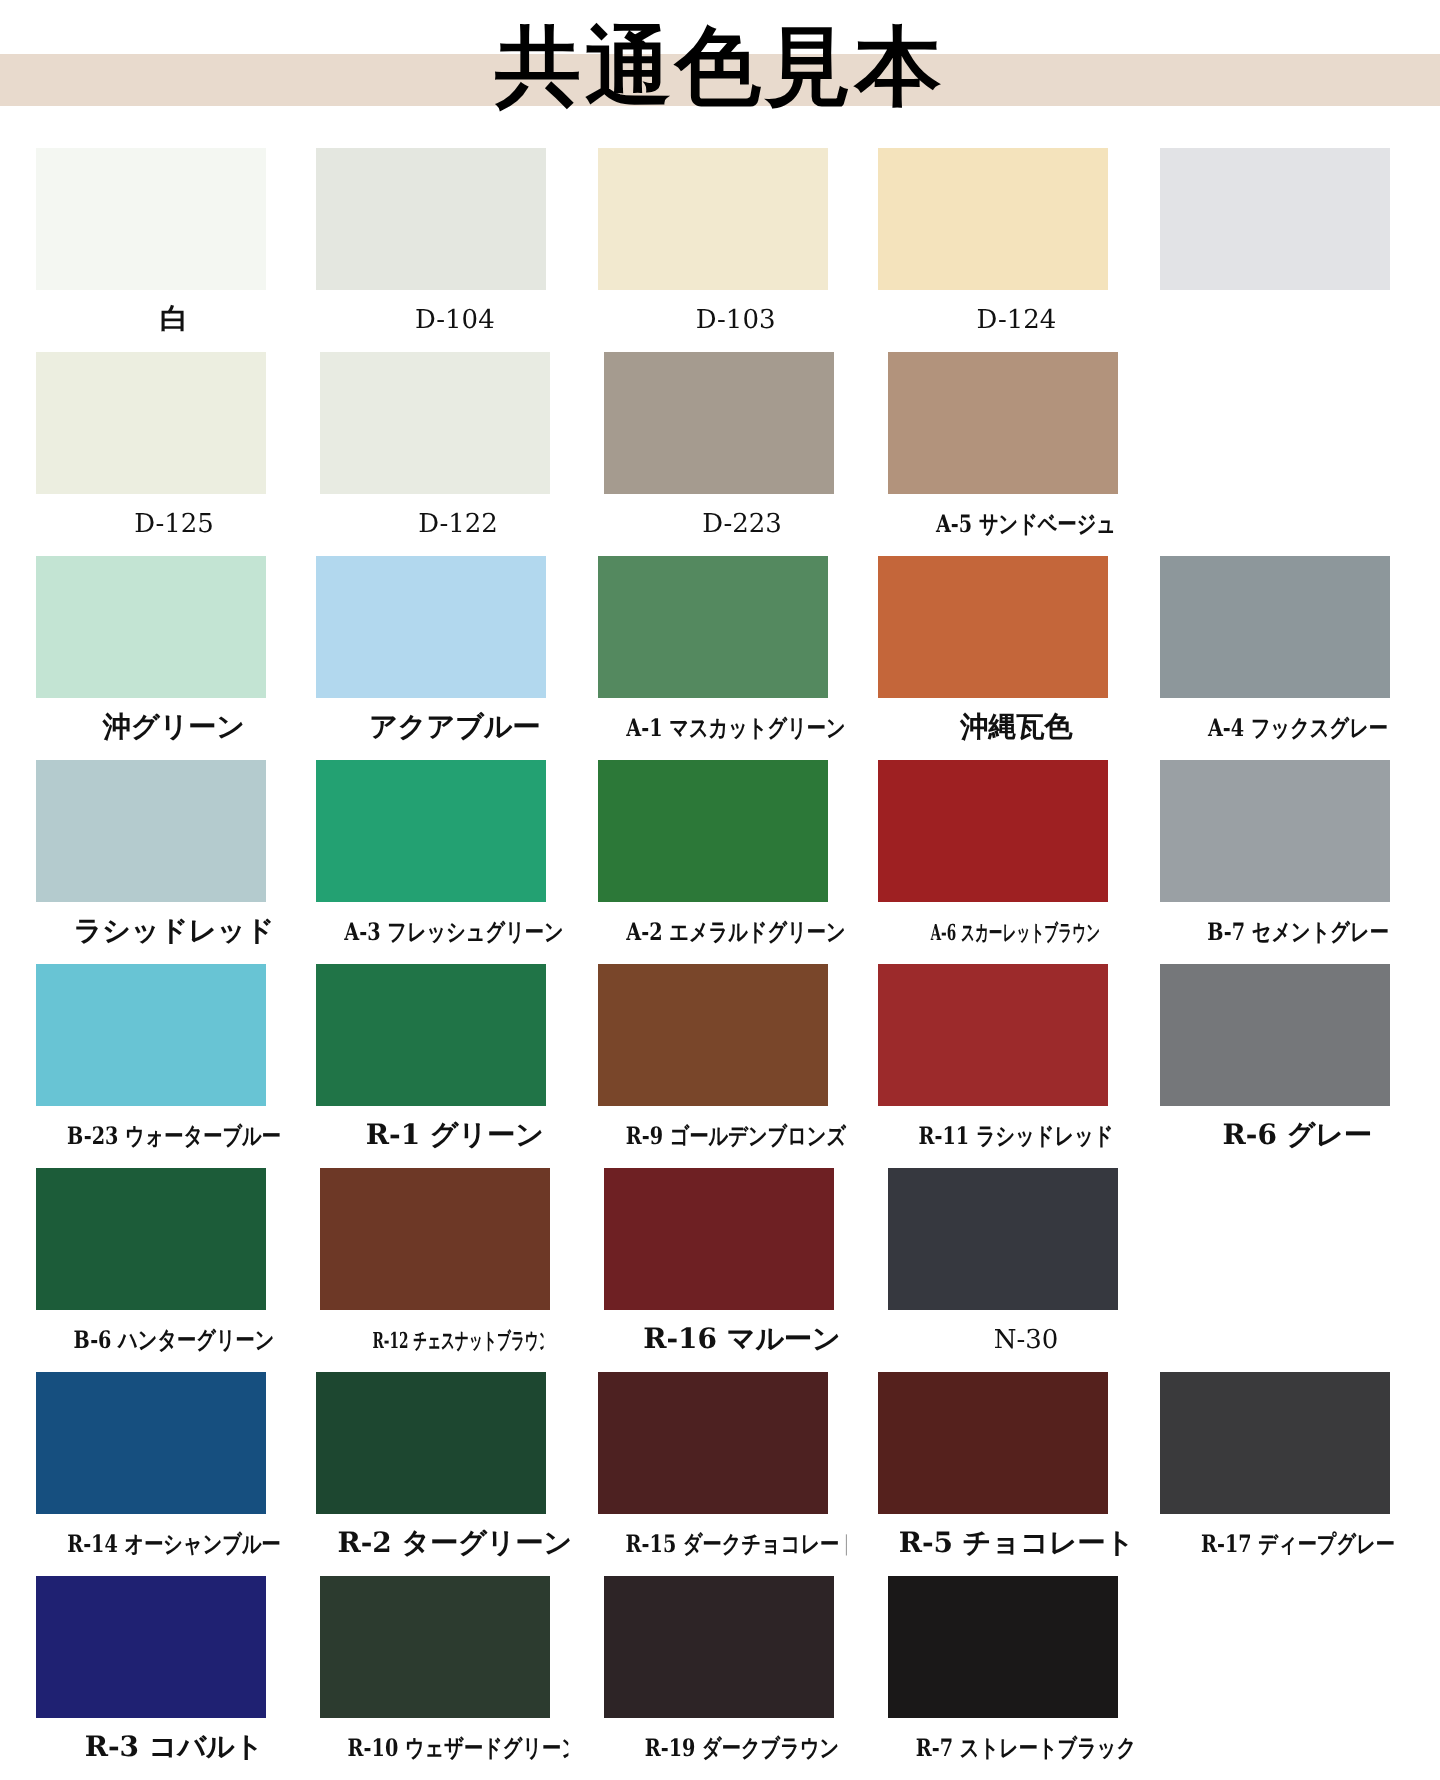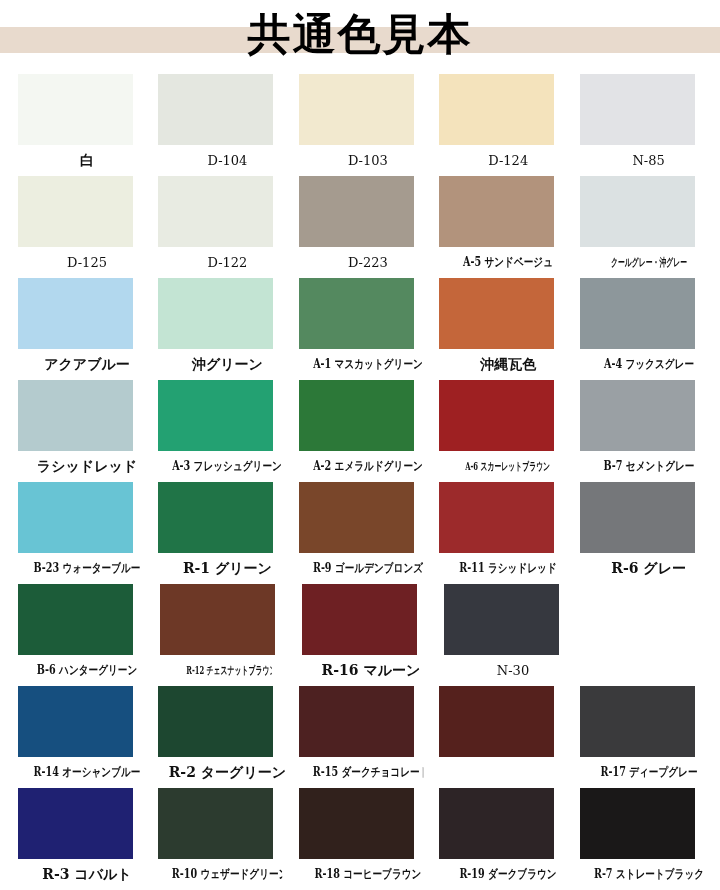--- a/index.html
+++ b/index.html
@@ -118,55 +118,50 @@
       <div class="cell">
         <div class="swatch" title="#f2e9cf" style="background: rgb(242, 233, 207);"></div>
         <div class="label">D-103</div>
       </div>
       <div class="cell">
         <div class="swatch" title="#f4e3bc" style="background: rgb(244, 227, 188);"></div>
         <div class="label">D-124</div>
       </div>
       <div class="cell">
         <div class="swatch" title="#e2e3e6" style="background: rgb(226, 227, 230);"></div>
-        <div class="label">N-85</div>
       </div>
     </div>
     <div class="row">
       <div class="cell">
         <div class="swatch" title="#eceee0" style="background: rgb(236, 238, 224);"></div>
         <div class="label">D-125</div>
       </div>
       <div class="cell">
         <div class="swatch" title="#e8ebe2" style="background: rgb(232, 235, 226);"></div>
         <div class="label">D-122</div>
       </div>
       <div class="cell">
         <div class="swatch" title="#a59b8f" style="background: rgb(165, 155, 143);"></div>
         <div class="label">D-223</div>
       </div>
       <div class="cell">
         <div class="swatch" title="#b2937c" style="background: rgb(178, 147, 124);"></div>
         <div class="label cond">A-5 サンドベージュ</div>
       </div>
-      <div class="cell">
-        <div class="swatch" title="#dbe1e2" style="background: rgb(219, 225, 226);"></div>
-        <div class="label cond-tight">クールグレー・沖グレー</div>
-      </div>
-    </div>
-    <div class="row">
+    </div>
+    <div class="row">
+      <div class="cell">
+        <div class="swatch" title="#c3e4d3" style="background: rgb(195, 228, 211);"></div>
+        <div class="label bold">沖グリーン</div>
+      </div>
       <div class="cell">
         <div class="swatch" title="#b2d8ee" style="background: rgb(178, 216, 238);"></div>
         <div class="label bold">アクアブルー</div>
       </div>
       <div class="cell">
-        <div class="swatch" title="#c3e4d3" style="background: rgb(195, 228, 211);"></div>
-        <div class="label bold">沖グリーン</div>
-      </div>
-      <div class="cell">
         <div class="swatch" title="#54895f" style="background: rgb(84, 137, 95);"></div>
         <div class="label cond">A-1 マスカットグリーン</div>
       </div>
       <div class="cell">
         <div class="swatch" title="#c4663a" style="background: rgb(196, 102, 58);"></div>
         <div class="label bold">沖縄瓦色</div>
       </div>
       <div class="cell">
         <div class="swatch" title="#8d979b" style="background: rgb(141, 151, 155);"></div>
         <div class="label cond">A-4 フックスグレー</div>
@@ -242,40 +237,37 @@
       <div class="cell">
         <div class="swatch" title="#1d4730" style="background: rgb(29, 71, 48);"></div>
         <div class="label bold">R-2 ターグリーン</div>
       </div>
       <div class="cell">
         <div class="swatch" title="#4d2121" style="background: rgb(77, 33, 33);"></div>
         <div class="label cond">R-15 ダークチョコレート</div>
       </div>
       <div class="cell">
         <div class="swatch" title="#55211d" style="background: rgb(85, 33, 29);"></div>
+        <div class="label bold">R-5 チョコレート</div>
       </div>
       <div class="cell">
         <div class="swatch" title="#3a3a3c" style="background: rgb(58, 58, 60);"></div>
         <div class="label cond">R-17 ディープグレー</div>
       </div>
     </div>
     <div class="row">
       <div class="cell">
         <div class="swatch" title="#1f2172" style="background: rgb(31, 33, 114);"></div>
         <div class="label bold">R-3 コバルト</div>
       </div>
       <div class="cell">
         <div class="swatch" title="#2c3b2f" style="background: rgb(44, 59, 47);"></div>
         <div class="label cond">R-10 ウェザードグリーン</div>
       </div>
       <div class="cell">
-        <div class="swatch" title="#31211c" style="background: rgb(49, 33, 28);"></div>
-        <div class="label cond">R-18 コーヒーブラウン</div>
-      </div>
-      <div class="cell">
         <div class="swatch" title="#2d2426" style="background: rgb(45, 36, 38);"></div>
         <div class="label cond">R-19 ダークブラウン</div>
       </div>
       <div class="cell">
         <div class="swatch" title="#1a1818" style="background: rgb(26, 24, 24);"></div>
         <div class="label cond">R-7 ストレートブラック</div>
       </div>
     </div>
   </div>
 

